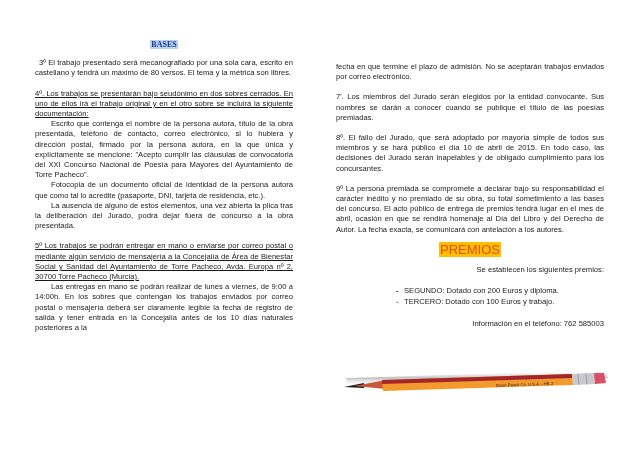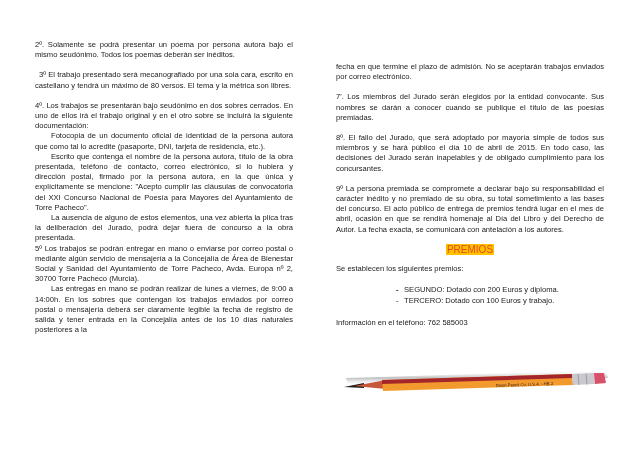--- a/index.html
+++ b/index.html
@@ -5,44 +5,46 @@
     html, body { margin: 0; padding: 0; background: #ffffff; }
     body { width: 640px; height: 452px; position: relative; overflow: hidden;
            font-family: "Liberation Sans", sans-serif; color: #1a1a1a; }
     .page { position: absolute; top: 0; left: 0; width: 640px; height: 452px; background: #ffffff; }
     .col { position: absolute; font-size: 7.6px; line-height: 10.2px; }
     .col-left { left: 35px; top: 40px; width: 258px; }
     .col-right { left: 336px; top: 62px; width: 268px; }
     .title { text-align: center; margin: 0 0 8px 0; }
     .title span { font-family: "Liberation Serif", serif; font-weight: bold; font-size: 8px; padding: 0 1px; }
     .title-bases span { background: #b7d3f2; color: #1f3b8a; }
-    .title-premios span { background: #ffc000; color: #e34b1c; font-family: "Liberation Sans", sans-serif; font-weight: normal; font-size: 10px; }
+    .title-premios span { background: #ffc000; color: #e34b1c; font-family: "Liberation Sans", sans-serif; font-weight: normal; font-size: 13px; }
     p { margin: 0 0 10px 0; text-align: justify; }
-    p.tight { margin-bottom: 0; }
+    p.tight { margin-bottom: 0; text-decoration: underline; }
     p.indent { text-indent: 16px; margin-bottom: 0; }
-    p.indent.last { }
+    p.indent.last { margin-bottom: 10px; }
     p.first-indent { text-indent: 4px; }
     .u { }
-    .centered { text-align: left; }
+    .centered { text-align: right; }
     ul.prizes { list-style: none; padding: 0; margin: 0 0 12px 0; }
     ul.prizes li { position: relative; padding-left: 68px; line-height: 11px; }
     ul.prizes li .dash { position: absolute; left: 68px; margin-left: -8px; }
     .pencil { position: absolute; left: 338px; top: 368px; width: 272px; height: 32px; }
   </style>
 </head>
 <body>
 
 <div class="page">
 
   <div class="col col-left">
-    <p>2º. Solamente se podrá presentar un poema por persona autora bajo el mismo seudónimo. Todos los poemas deberán ser inéditos.</p>
+    <div class="title title-bases">
+      <span>BASES</span>
+    </div>
     <p class="first-indent">3º El trabajo presentado será mecanografiado por una sola cara, escrito en castellano y tendrá un máximo de 80 versos. El tema y la métrica son libres.</p>
     <p class="tight">4º. Los trabajos se presentarán bajo seudónimo en dos sobres cerrados. En uno de ellos irá el trabajo original y en el otro sobre se incluirá la siguiente documentación:</p>
+    <p class="indent">Escrito que contenga el nombre de la persona autora, título de la obra presentada, teléfono de contacto, correo electrónico, si lo hubiera y dirección postal, firmado por la persona autora, en la que única y explícitamente se mencione: "Acepto cumplir las cláusulas de convocatoria del XXI Concurso Nacional de Poesía para Mayores del Ayuntamiento de Torre Pacheco".</p>
     <p class="indent">Fotocopia de un documento oficial de identidad de la persona autora que como tal lo acredite (pasaporte, DNI, tarjeta de residencia, etc.).</p>
-    <p class="indent">Escrito que contenga el nombre de la persona autora, título de la obra presentada, teléfono de contacto, correo electrónico, si lo hubiera y dirección postal, firmado por la persona autora, en la que única y explícitamente se mencione: "Acepto cumplir las cláusulas de convocatoria del XXI Concurso Nacional de Poesía para Mayores del Ayuntamiento de Torre Pacheco".</p>
     <p class="indent last">La ausencia de alguno de estos elementos, una vez abierta la plica tras la deliberación del Jurado, podrá dejar fuera de concurso a la obra presentada.</p>
     <p class="tight">5º Los trabajos se podrán entregar en mano o enviarse por correo postal o mediante algún servicio de mensajería a la Concejalía de Área de Bienestar Social y Sanidad del Ayuntamiento de Torre Pacheco, Avda. Europa nº 2, 30700 Torre Pacheco (Murcia).</p>
     <p class="indent">Las entregas en mano se podrán realizar de lunes a viernes, de 9:00 a 14:00h. En los sobres que contengan los trabajos enviados por correo postal o mensajería deberá ser claramente legible la fecha de registro de salida y tener entrada en la Concejalía antes de los 10 días naturales posteriores a la</p>
   </div>
 
   <div class="col col-right">
     <p>fecha en que termine el plazo de admisión. No se aceptarán trabajos enviados por correo electrónico.</p>
     <p>7'. Los miembros del Jurado serán elegidos por la entidad convocante. Sus nombres se darán a conocer cuando se publique el título de las poesías premiadas.</p>
     <p>8º. El fallo del Jurado, que será adoptado por mayoría simple de todos sus miembros y se hará público el día 10 de abril de 2015. En todo caso, las decisiones del Jurado serán inapelables y de obligado cumplimiento para los concursantes.</p>
     <p><span>9º La persona premiada se compromete a declarar bajo su responsabilidad el carácter inédito y no premiado de su obra, su total sometimiento a las bases del concurso. El </span><span class="u">acto público de entrega de premios</span><span> tendrá lugar en el mes de abril, ocasión en que se rendirá homenaje al Día del Libro y del Derecho de Autor. La fecha exacta, se comunicará con antelación a los autores.</span></p>

